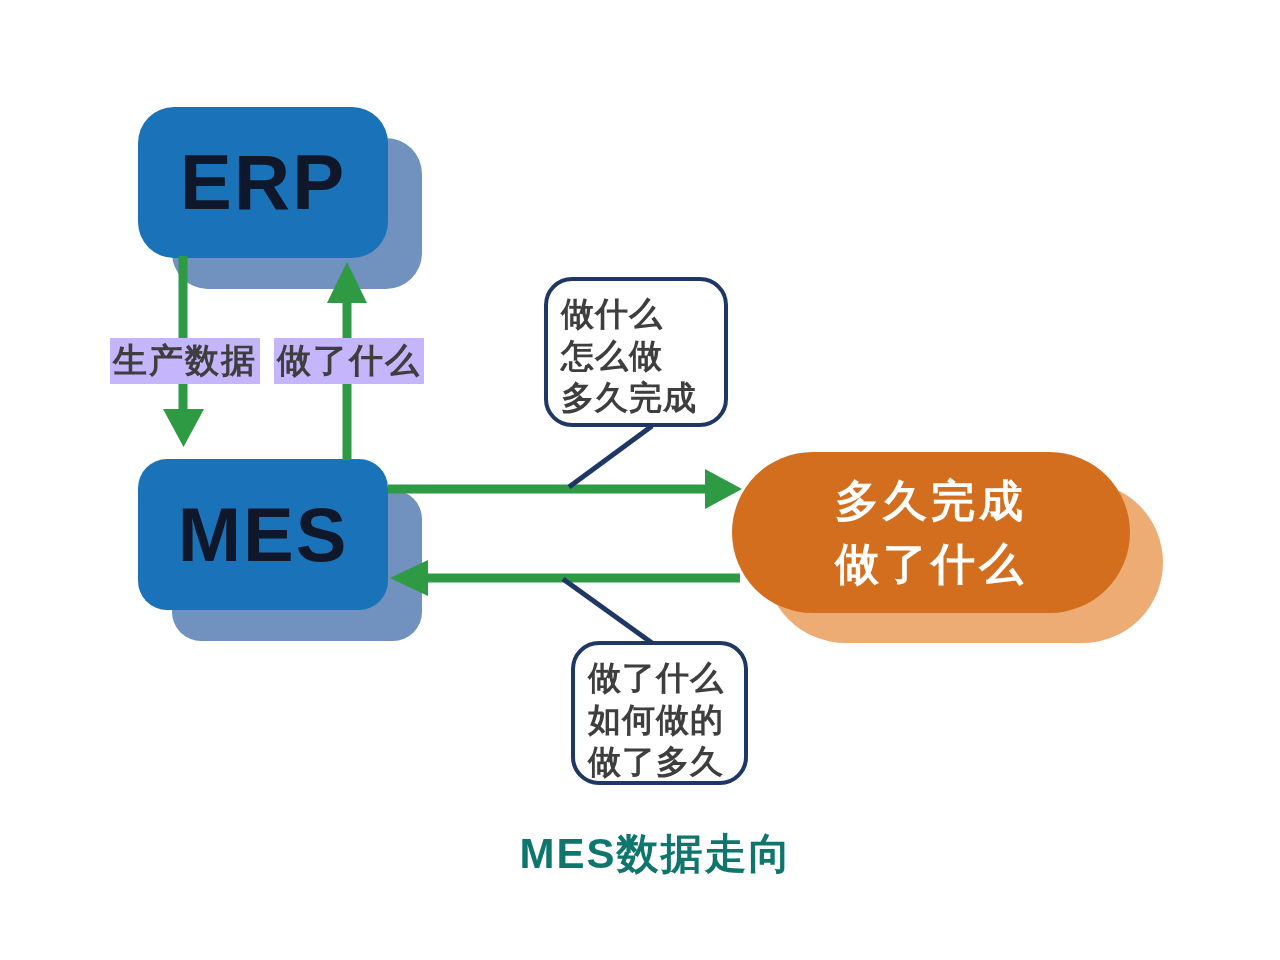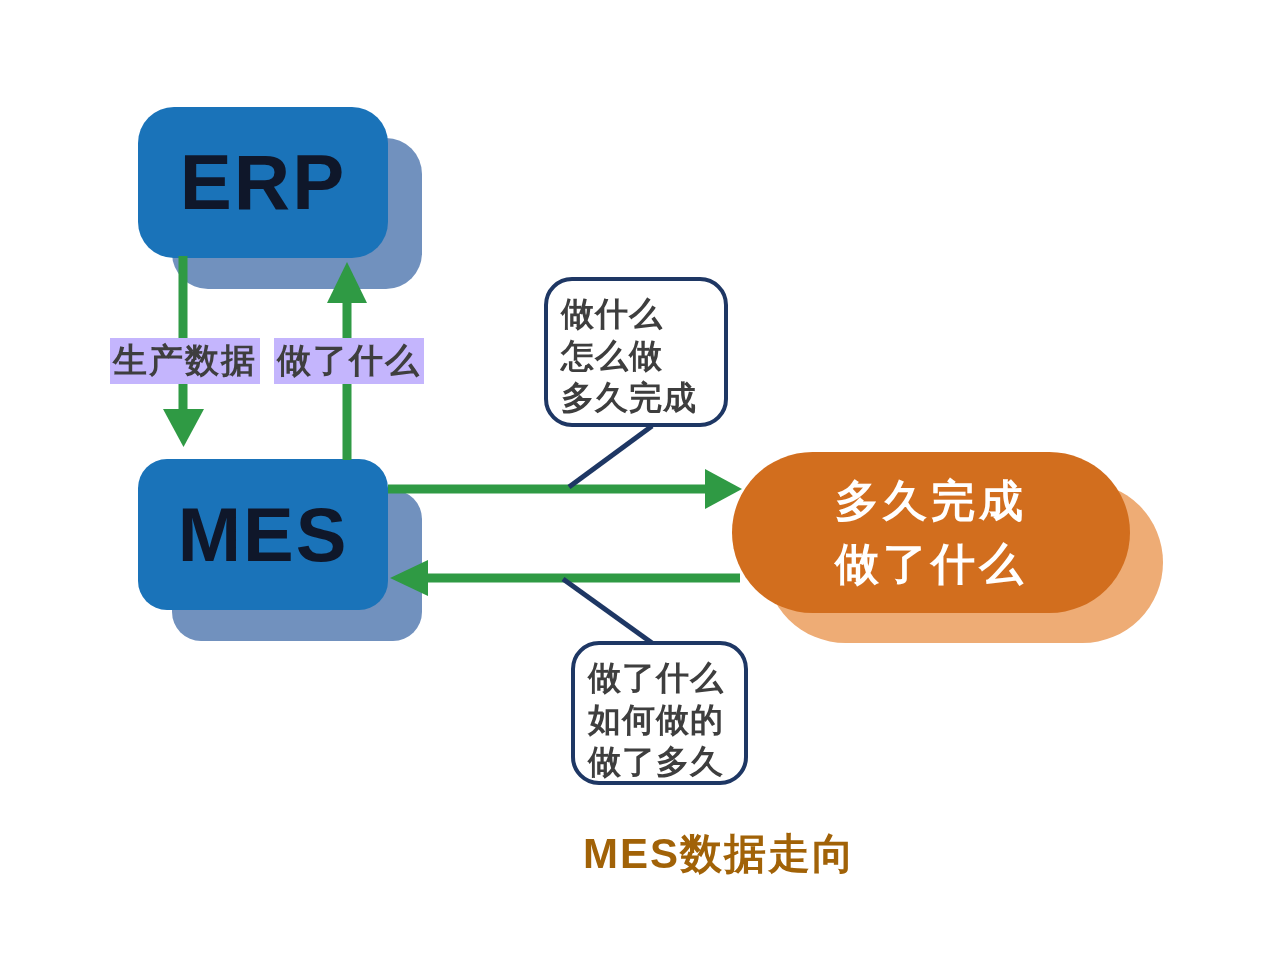--- a/index.html
+++ b/index.html
@@ -69,23 +69,23 @@
     z-index:4;
     letter-spacing:1px;
   }
   #callout-top{left:544px;top:277px;width:184px;height:150px;}
   #callout-bottom{left:571px;top:641px;width:177px;height:144px;}
   .callout-line{white-space:nowrap;}
   
   #caption{
     position:absolute;
     left:456px;top:826px;width:400px;
-    text-align:right;
+    text-align:center;
     font-size:42px;font-weight:600;
-    color:#a16207;
+    color:#0f766e;
     letter-spacing:2px;
     z-index:2;
   }
 </style>
 </head>
 <body>
 
 <div id="canvas">
 
   <div id="erp-node" class="node-blue">

